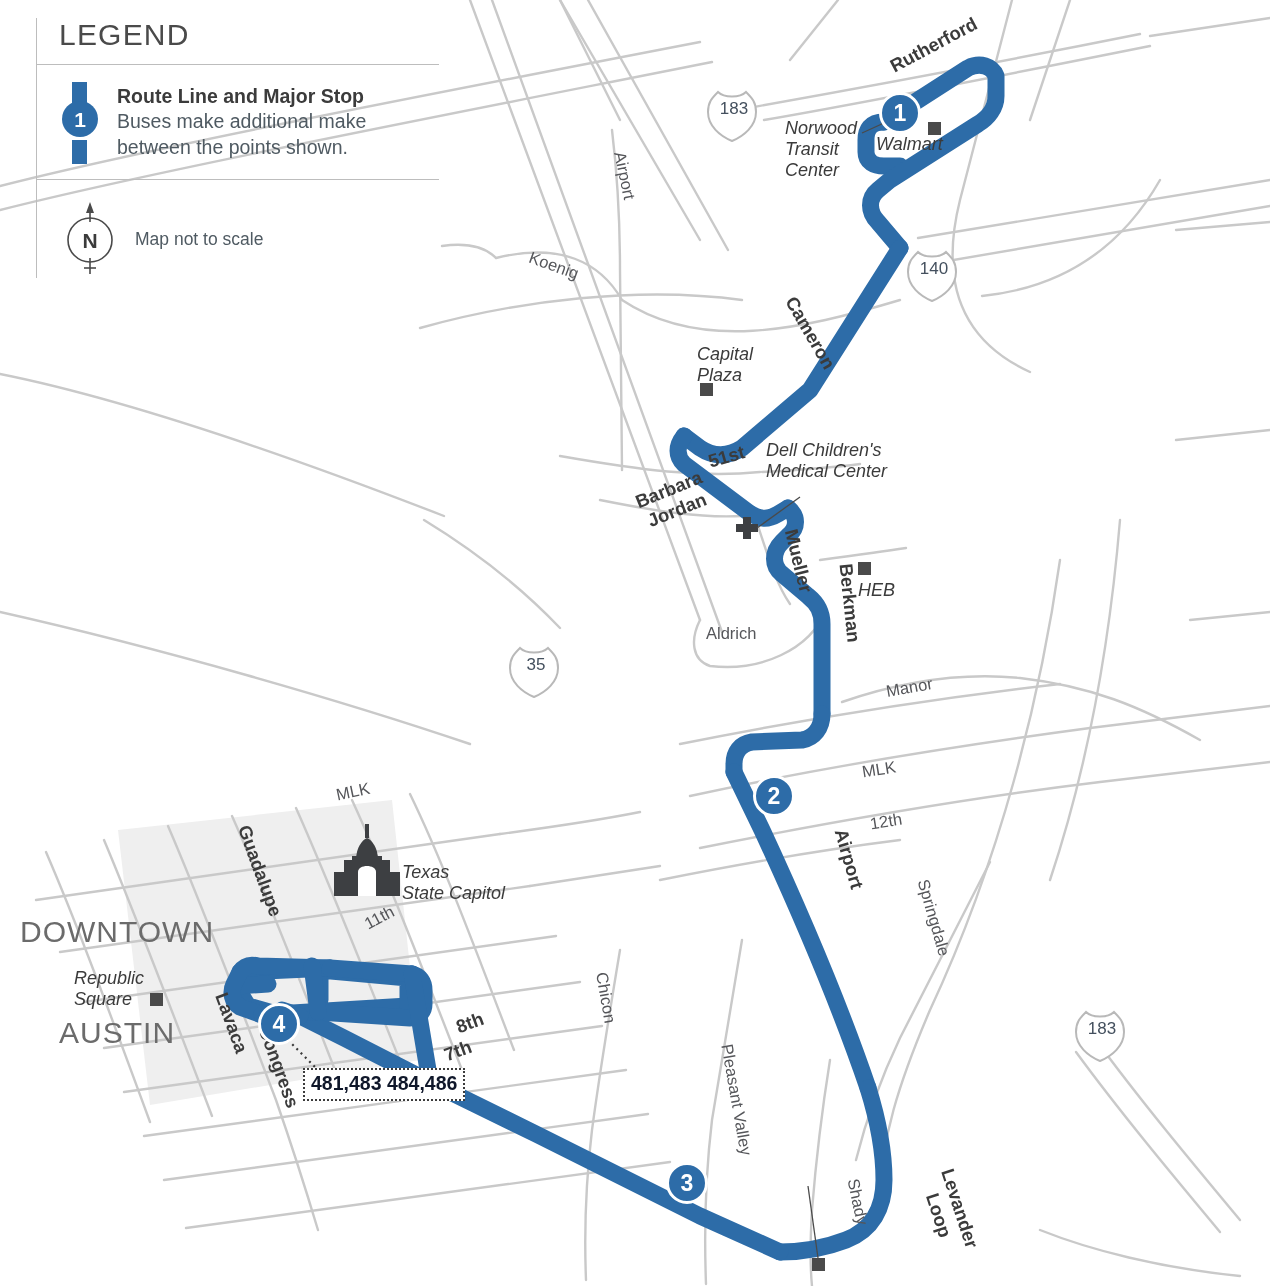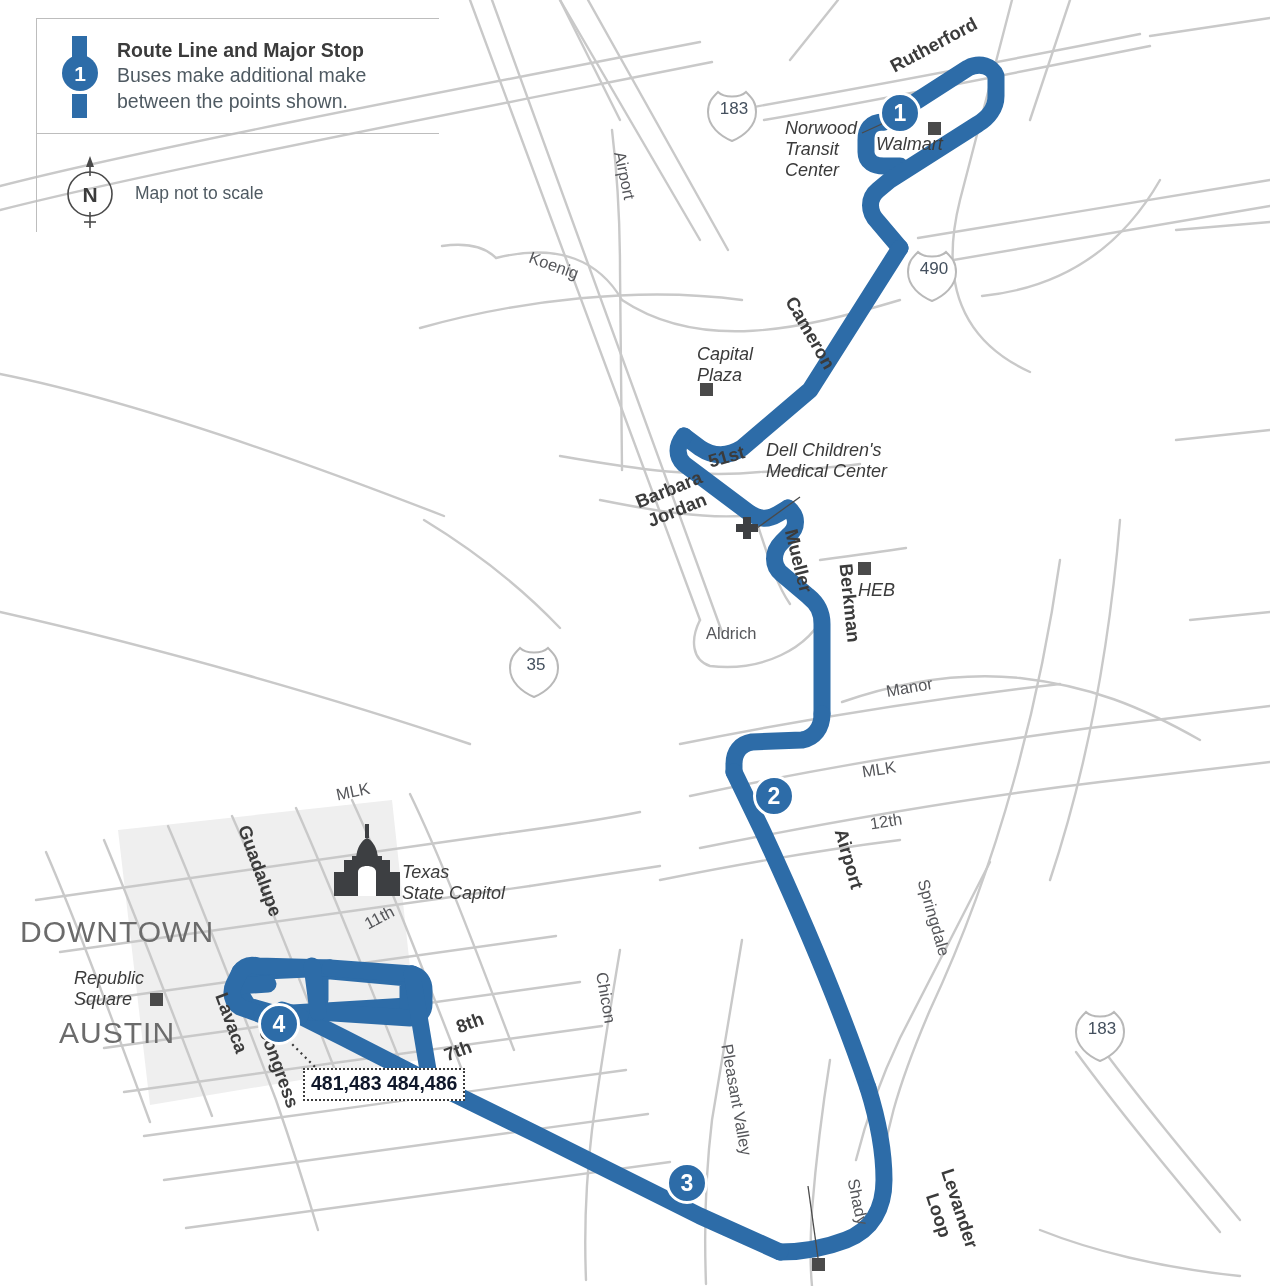--- a/index.html
+++ b/index.html
@@ -352,20 +352,21 @@
       <line x1="757" y1="528" x2="800" y2="497"></line>
       <line x1="808" y1="1186" x2="818" y2="1258"></line>
     </g>
 
     <g>
       <line x1="288" y1="1040" x2="320" y2="1072" stroke="#3b3b3b" stroke-width="2.2" stroke-dasharray="2 4"></line>
     </g>
   </svg>
 
   <div class="legend-box">
+    <div class="legend-title">LEGEND</div>
     <div class="legend-rule"></div>
 
     <div class="legend-sec">
       <div class="legend-row">
         <div class="legend-stop-glyph">
           <div class="bar top"></div>
           <div class="stop-circle">1</div>
           <div class="bar bot"></div>
         </div>
         <div class="legend-text-block">
@@ -395,21 +396,21 @@
   </div>
 
   <div class="lbl district" style="left:20px; top:848px;">
     <div>DOWNTOWN</div>
     <div style="text-align:center;">AUSTIN</div>
   </div>
 
   <div class="lbl" style="left:710px; top:99px; width:48px; text-align:center;
        font-size:17px; color:#44505e; font-weight:400;">183</div>
   <div class="lbl" style="left:910px; top:259px; width:48px; text-align:center;
-       font-size:17px; color:#44505e;">490</div>
+       font-size:17px; color:#44505e;">140</div>
   <div class="lbl" style="left:512px; top:655px; width:48px; text-align:center;
        font-size:17px; color:#44505e;">35</div>
   <div class="lbl" style="left:1078px; top:1019px; width:48px; text-align:center;
        font-size:17px; color:#44505e;">183</div>
 
   <div class="lbl route-street" style="left:886px; top:34px; transform:rotate(-28deg);">Rutherford</div>
   <div class="lbl route-street" style="left:770px; top:322px; transform:rotate(60deg);">Cameron</div>
   <div class="lbl route-street" style="left:708px; top:446px; transform:rotate(-16deg);">51st</div>
   <div class="lbl route-street" style="left:638px; top:478px; transform:rotate(-22deg); text-align:center;">Barbara
 Jordan</div>

